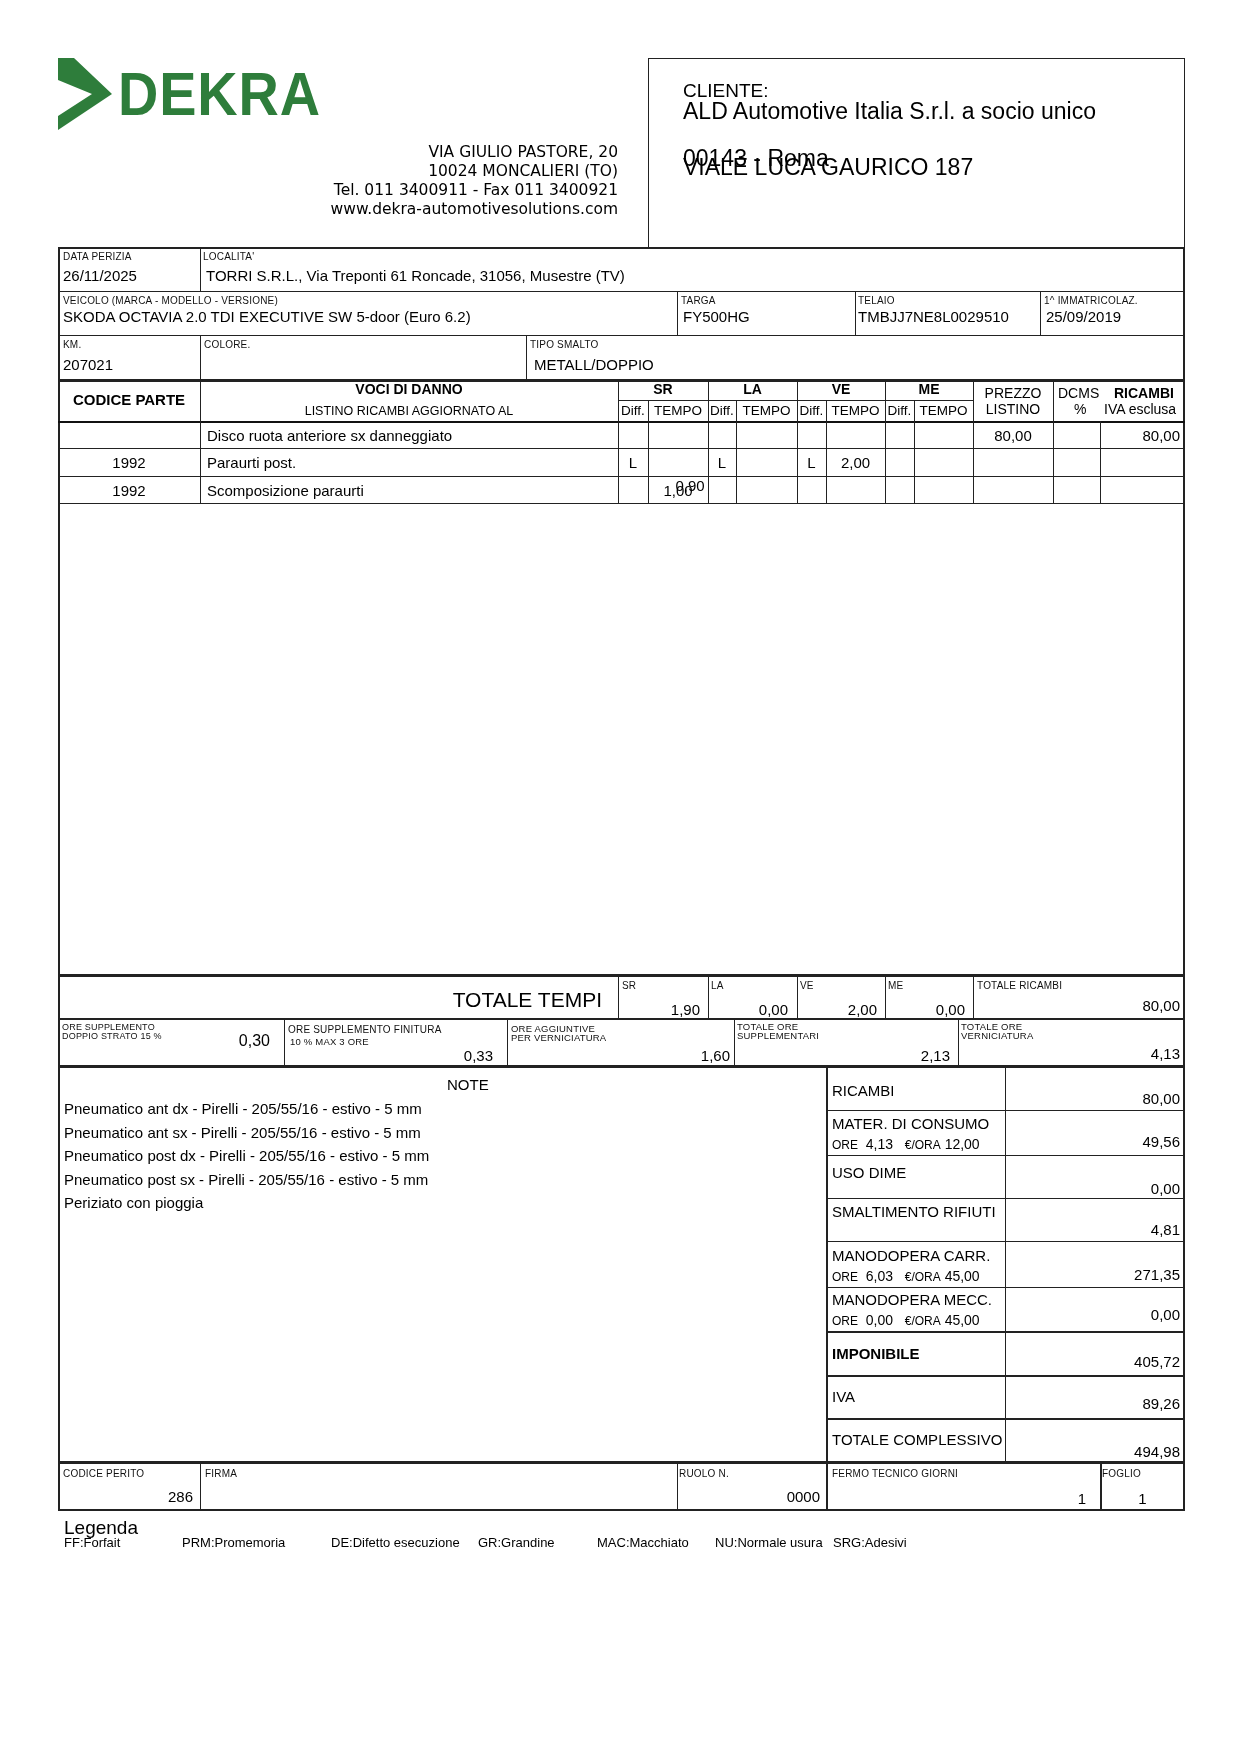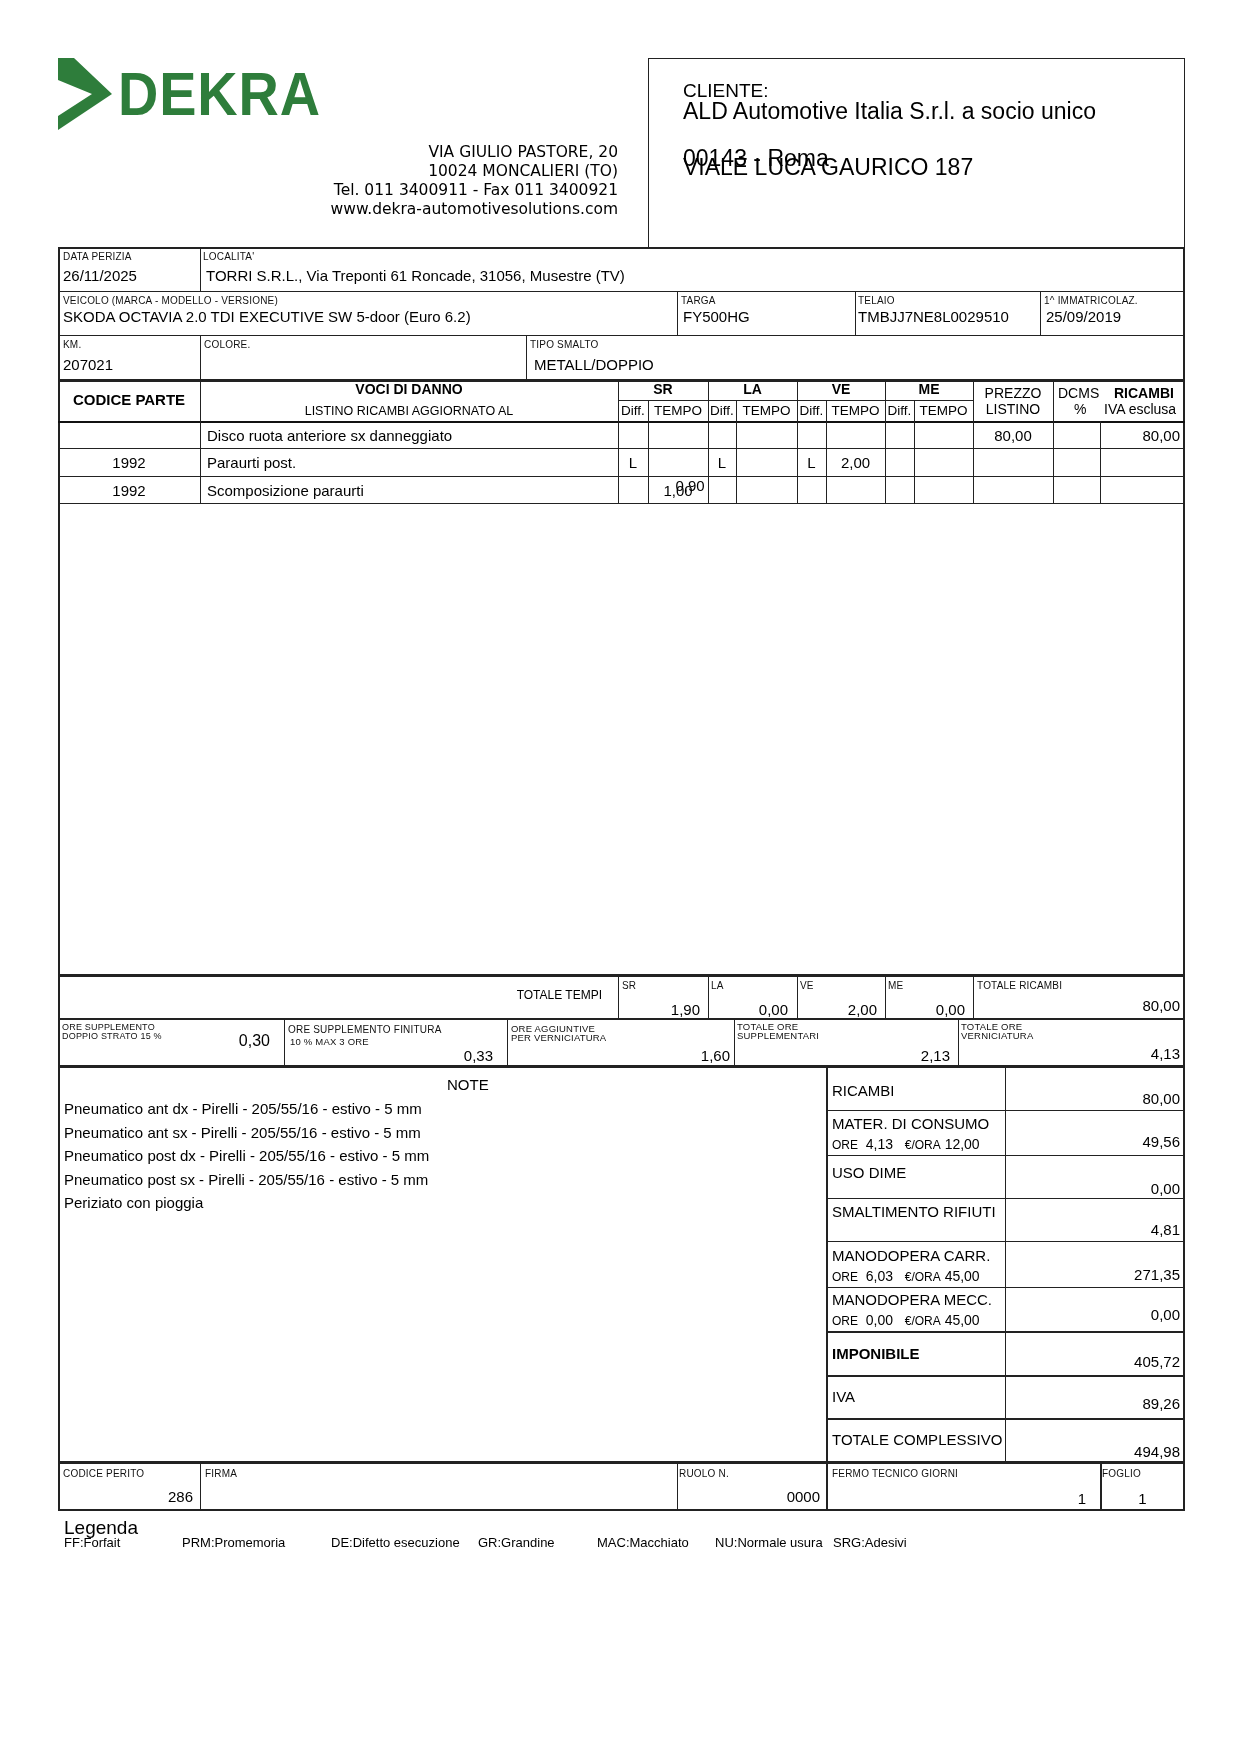--- a/index.html
+++ b/index.html
@@ -164,21 +164,21 @@
 </div>
 
 <div class="box" style="left:58px;top:975px;width:1127px;height:92px;border-width:2px;"></div>
 <div class="hline" style="left:58px;width:1127px;top:1018px;border-top-width:2px;"></div>
 <div class="vline" style="left:618px;top:975px;height:43px;"></div>
 <div class="vline" style="left:708px;top:975px;height:43px;"></div>
 <div class="vline" style="left:797px;top:975px;height:43px;"></div>
 <div class="vline" style="left:885px;top:975px;height:43px;"></div>
 <div class="vline" style="left:973px;top:975px;height:43px;"></div>
 
-<div class="cell r" style="left:300px;width:302px;top:988px;font-size:12px;">TOTALE TEMPI</div>
+<div class="cell r" style="left:300px;width:302px;top:988px;font-size:21px;">TOTALE TEMPI</div>
 <div class="lbl" style="left:622px;top:980px;">SR</div>
 <div class="cell r" style="left:620px;width:80px;top:1001px;">1,90</div>
 <div class="lbl" style="left:711px;top:980px;">LA</div>
 <div class="cell r" style="left:710px;width:78px;top:1001px;">0,00</div>
 <div class="lbl" style="left:800px;top:980px;">VE</div>
 <div class="cell r" style="left:800px;width:77px;top:1001px;">2,00</div>
 <div class="lbl" style="left:888px;top:980px;">ME</div>
 <div class="cell r" style="left:888px;width:77px;top:1001px;">0,00</div>
 <div class="lbl" style="left:977px;top:980px;">TOTALE RICAMBI</div>
 <div class="cell r" style="left:980px;width:200px;top:997px;">80,00</div>

